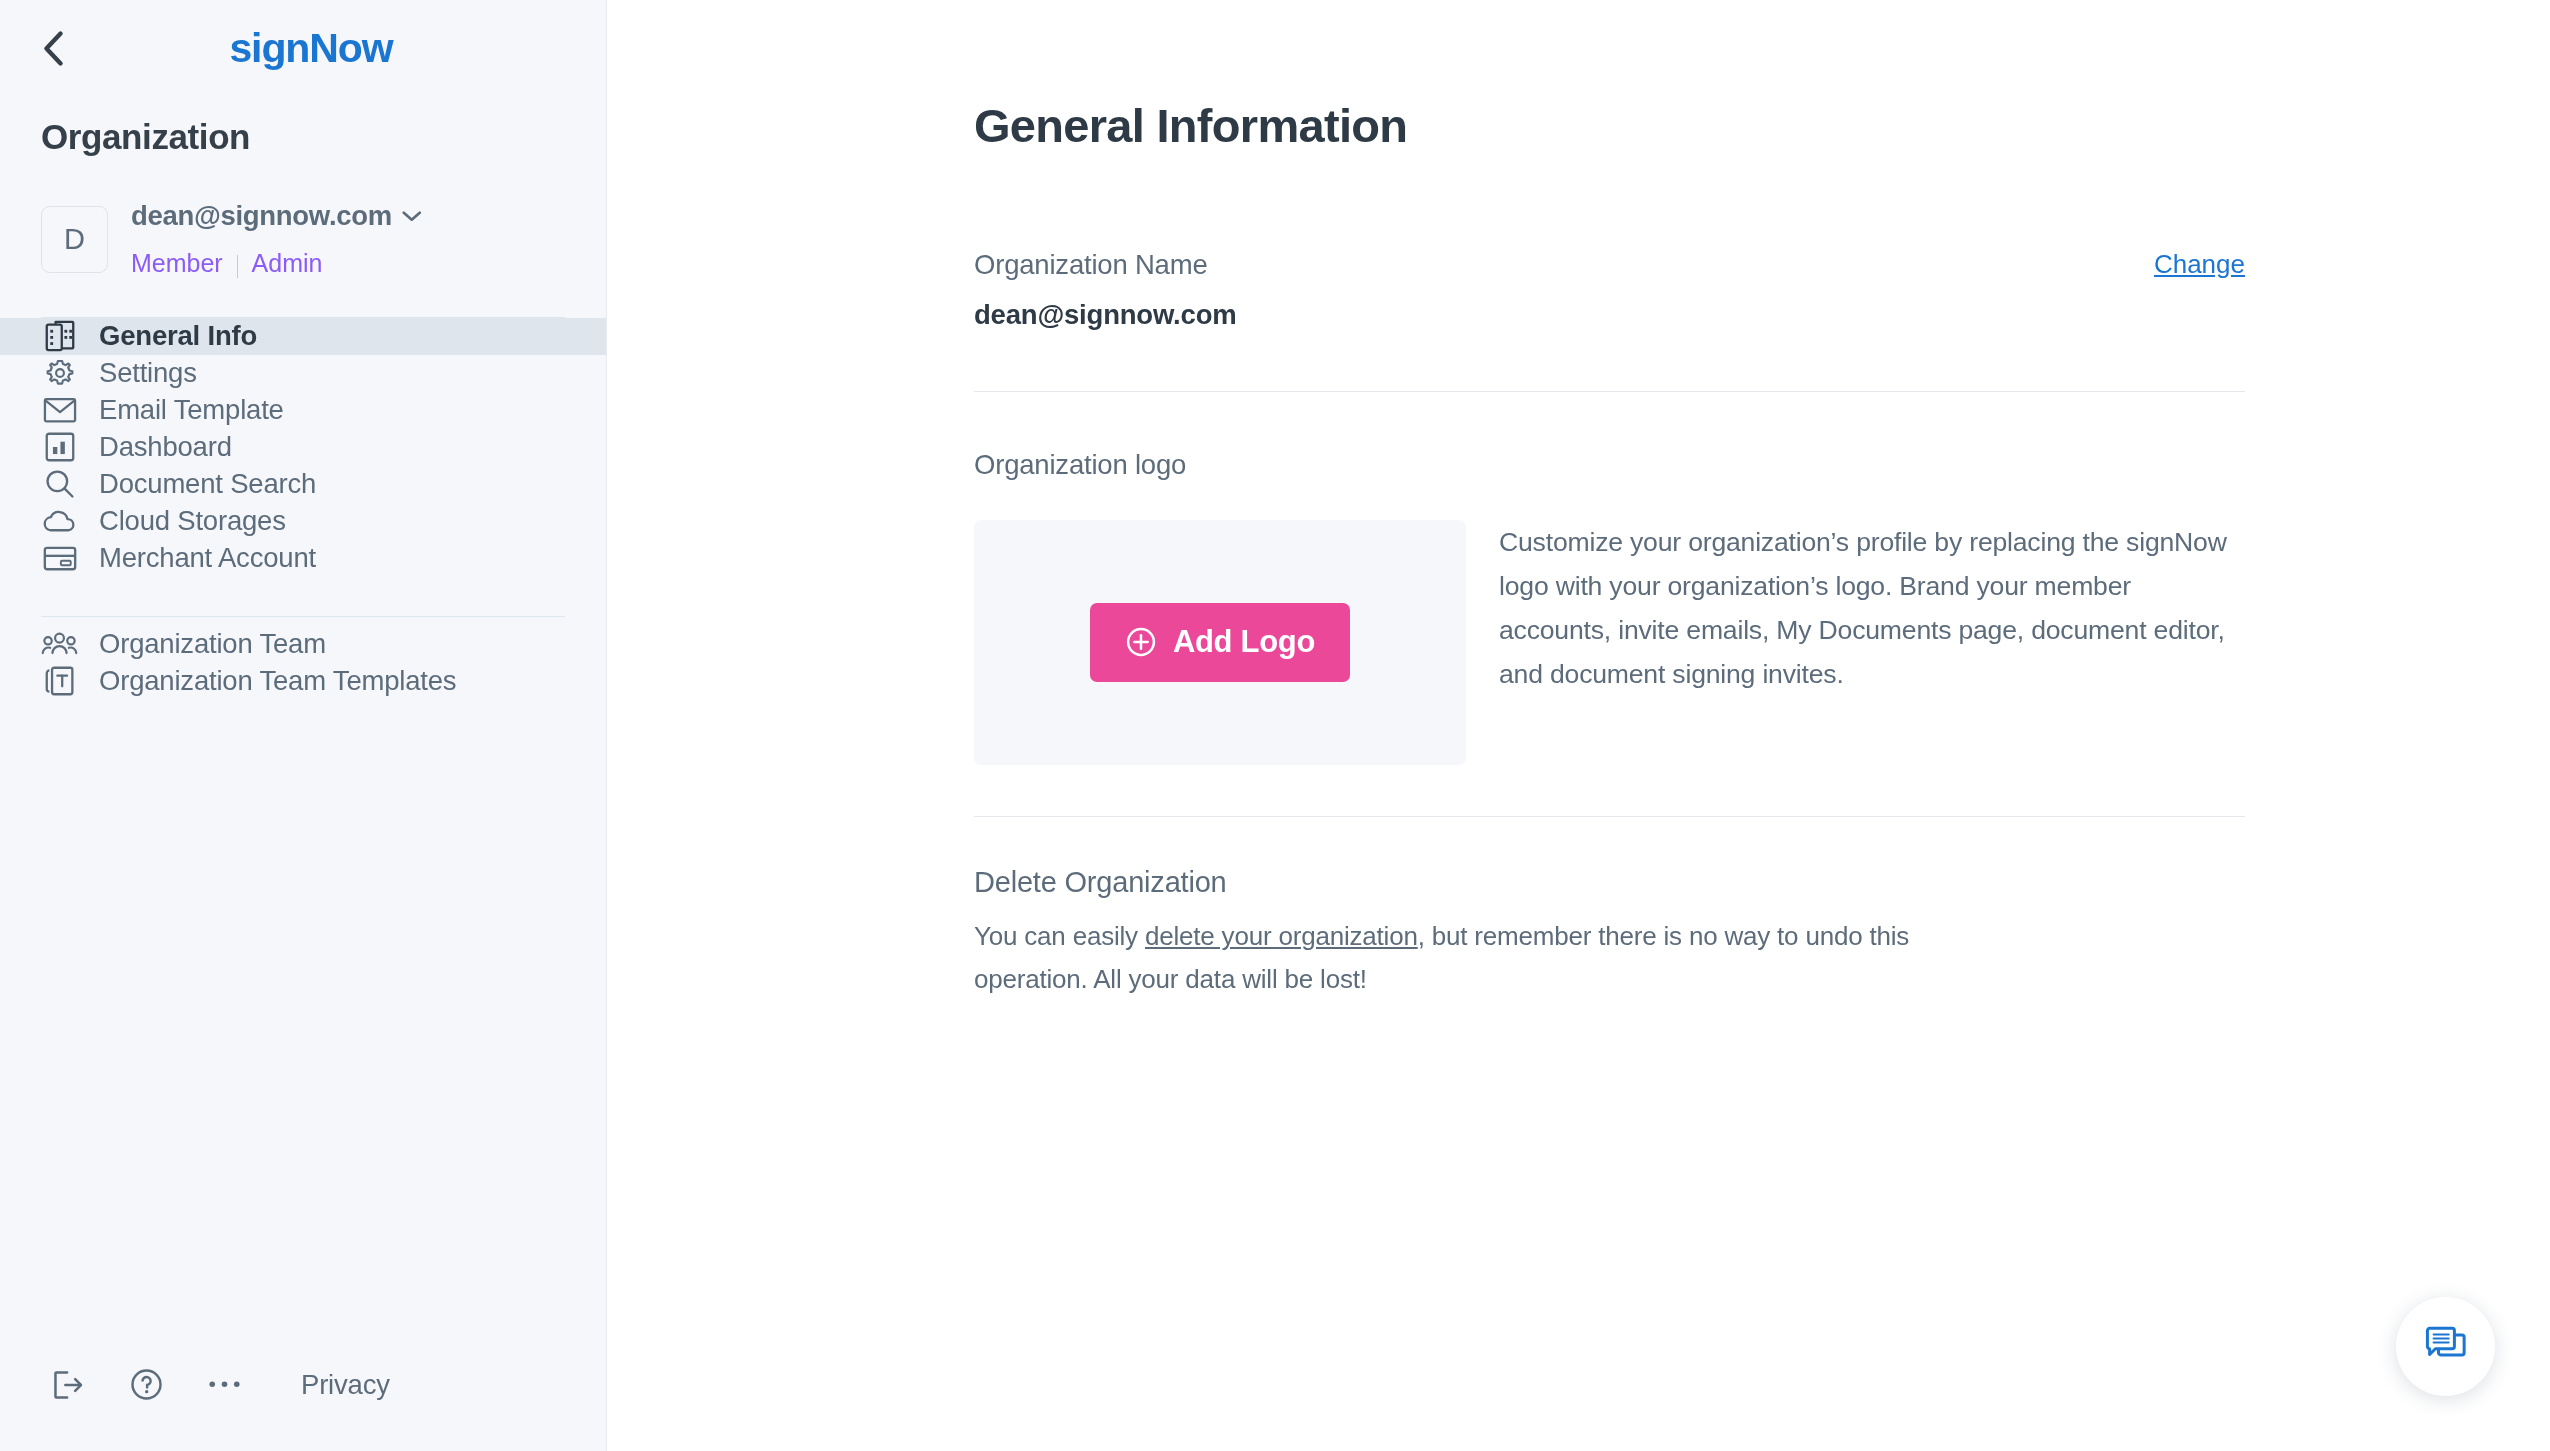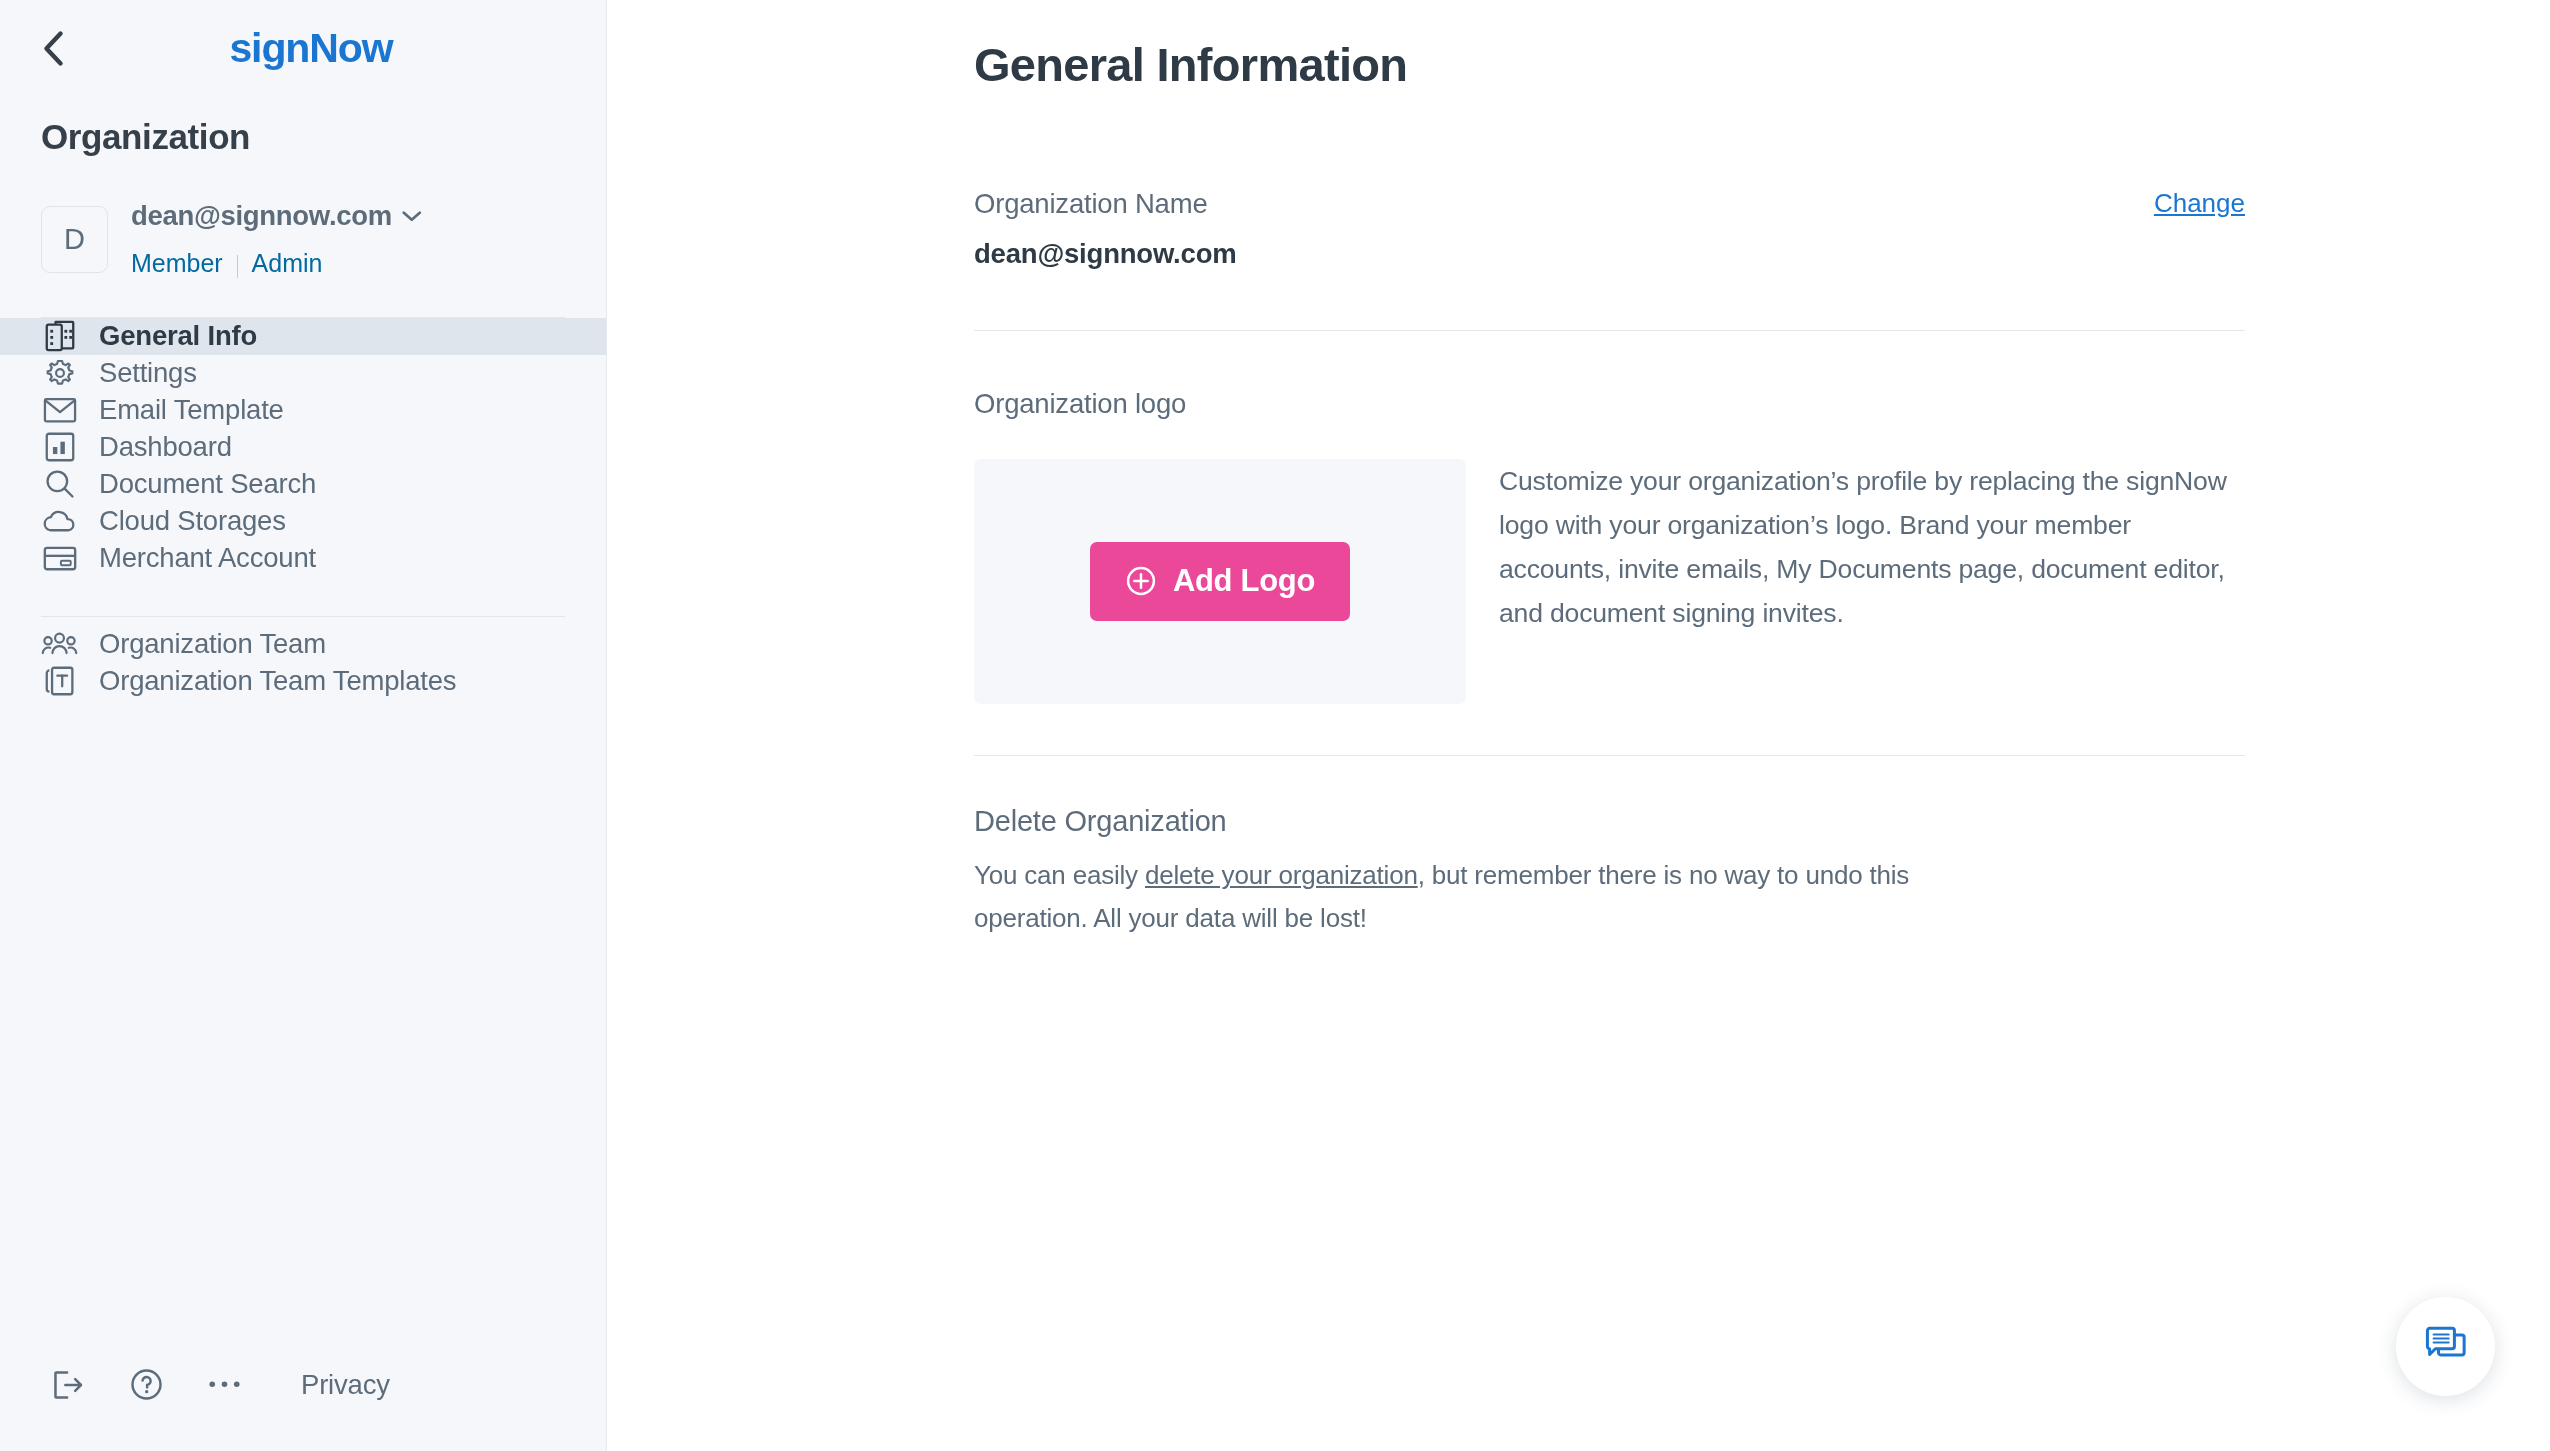--- a/index.html
+++ b/index.html
@@ -95,21 +95,21 @@
     font-weight: bold;
     color: #5d6c7b;
     letter-spacing: -0.3px;
   }
   .caret {
     margin-left: 10.6px;
     display: inline-flex;
   }
   .user-roles {
     font-size: 25px;
-    color: #0369a1;
+    color: #8b5cf6;
     margin-top: 17px;
     display: flex;
     align-items: flex-end;
     gap: 0px;
   }
   .role-sep {
     display: inline-block;
     width: 0.9px;
     height: 23px;
     background: #c3ccd6;
@@ -180,21 +180,21 @@
   
   .main {
     flex: 1;
     position: relative;
     background: #ffffff;
     padding: 0;
   }
   .content {
     width: 1271px;
     margin-left: 367px;
-    padding-top: 37px;
+    padding-top: 98px;
   }
   .page-title {
     font-size: 47px;
     font-weight: bold;
     color: #2e3a45;
     letter-spacing: -0.7px;
   }
   .section-row {
     display: flex;
     justify-content: space-between;

